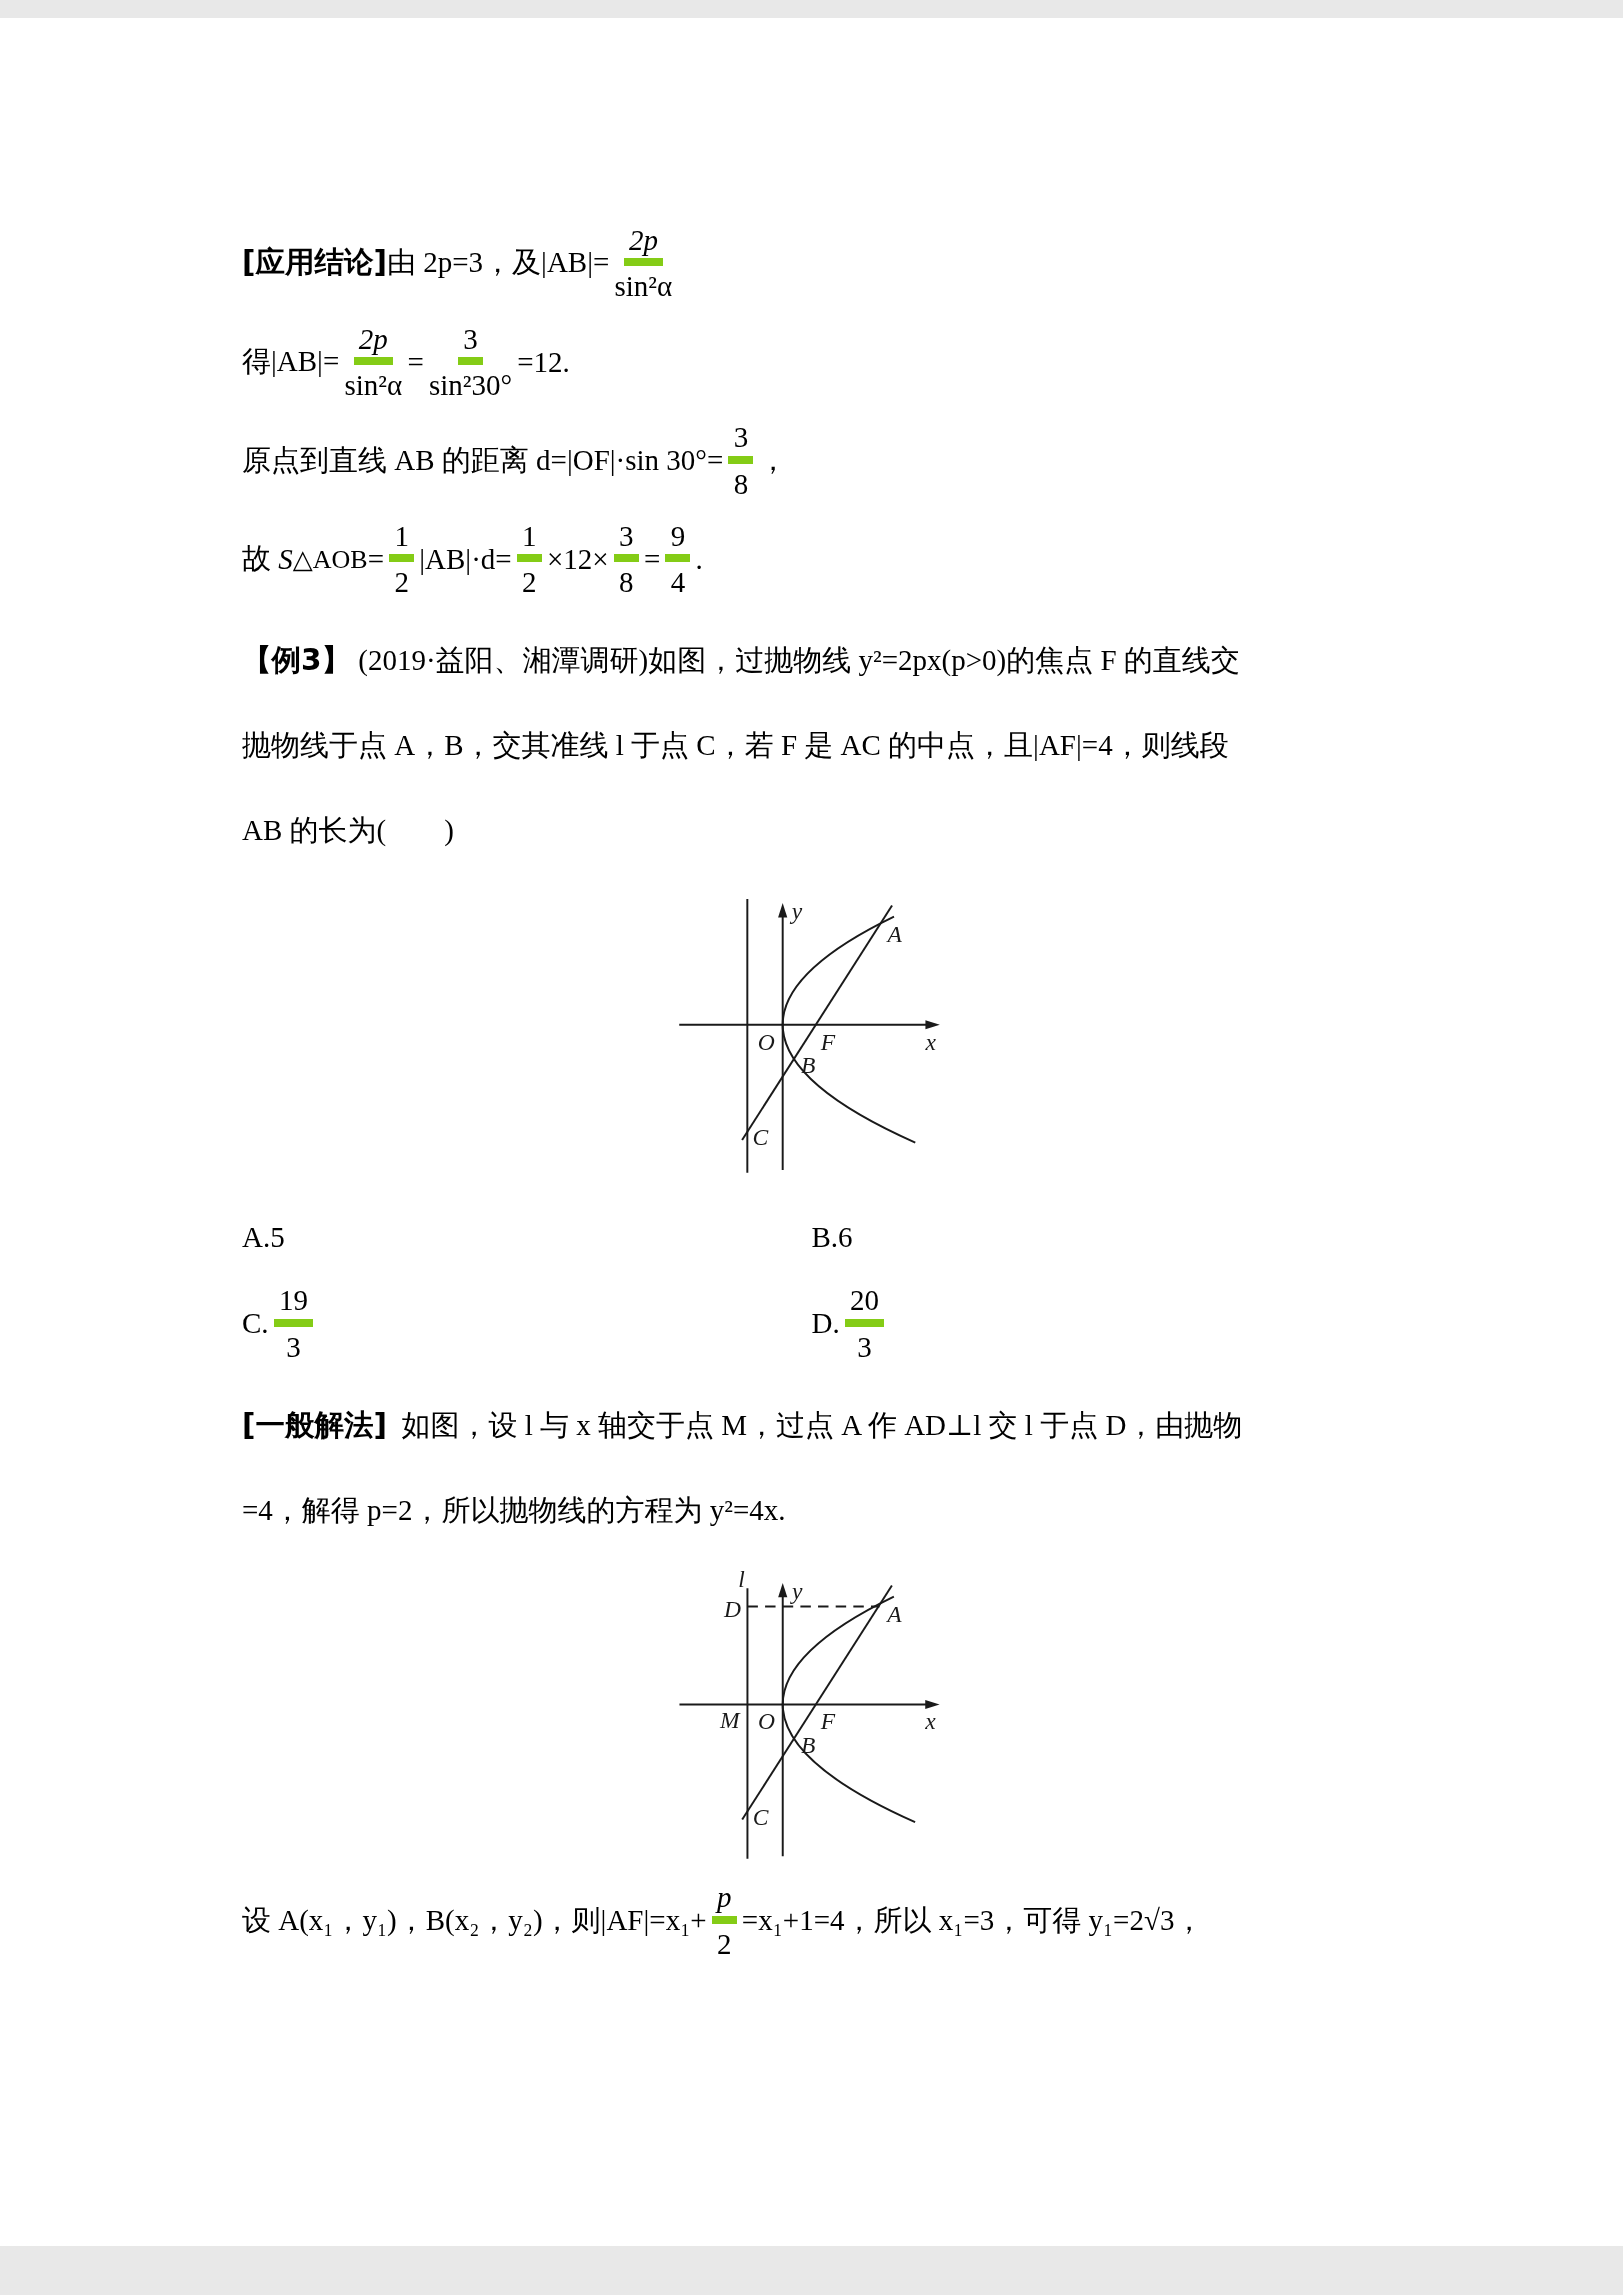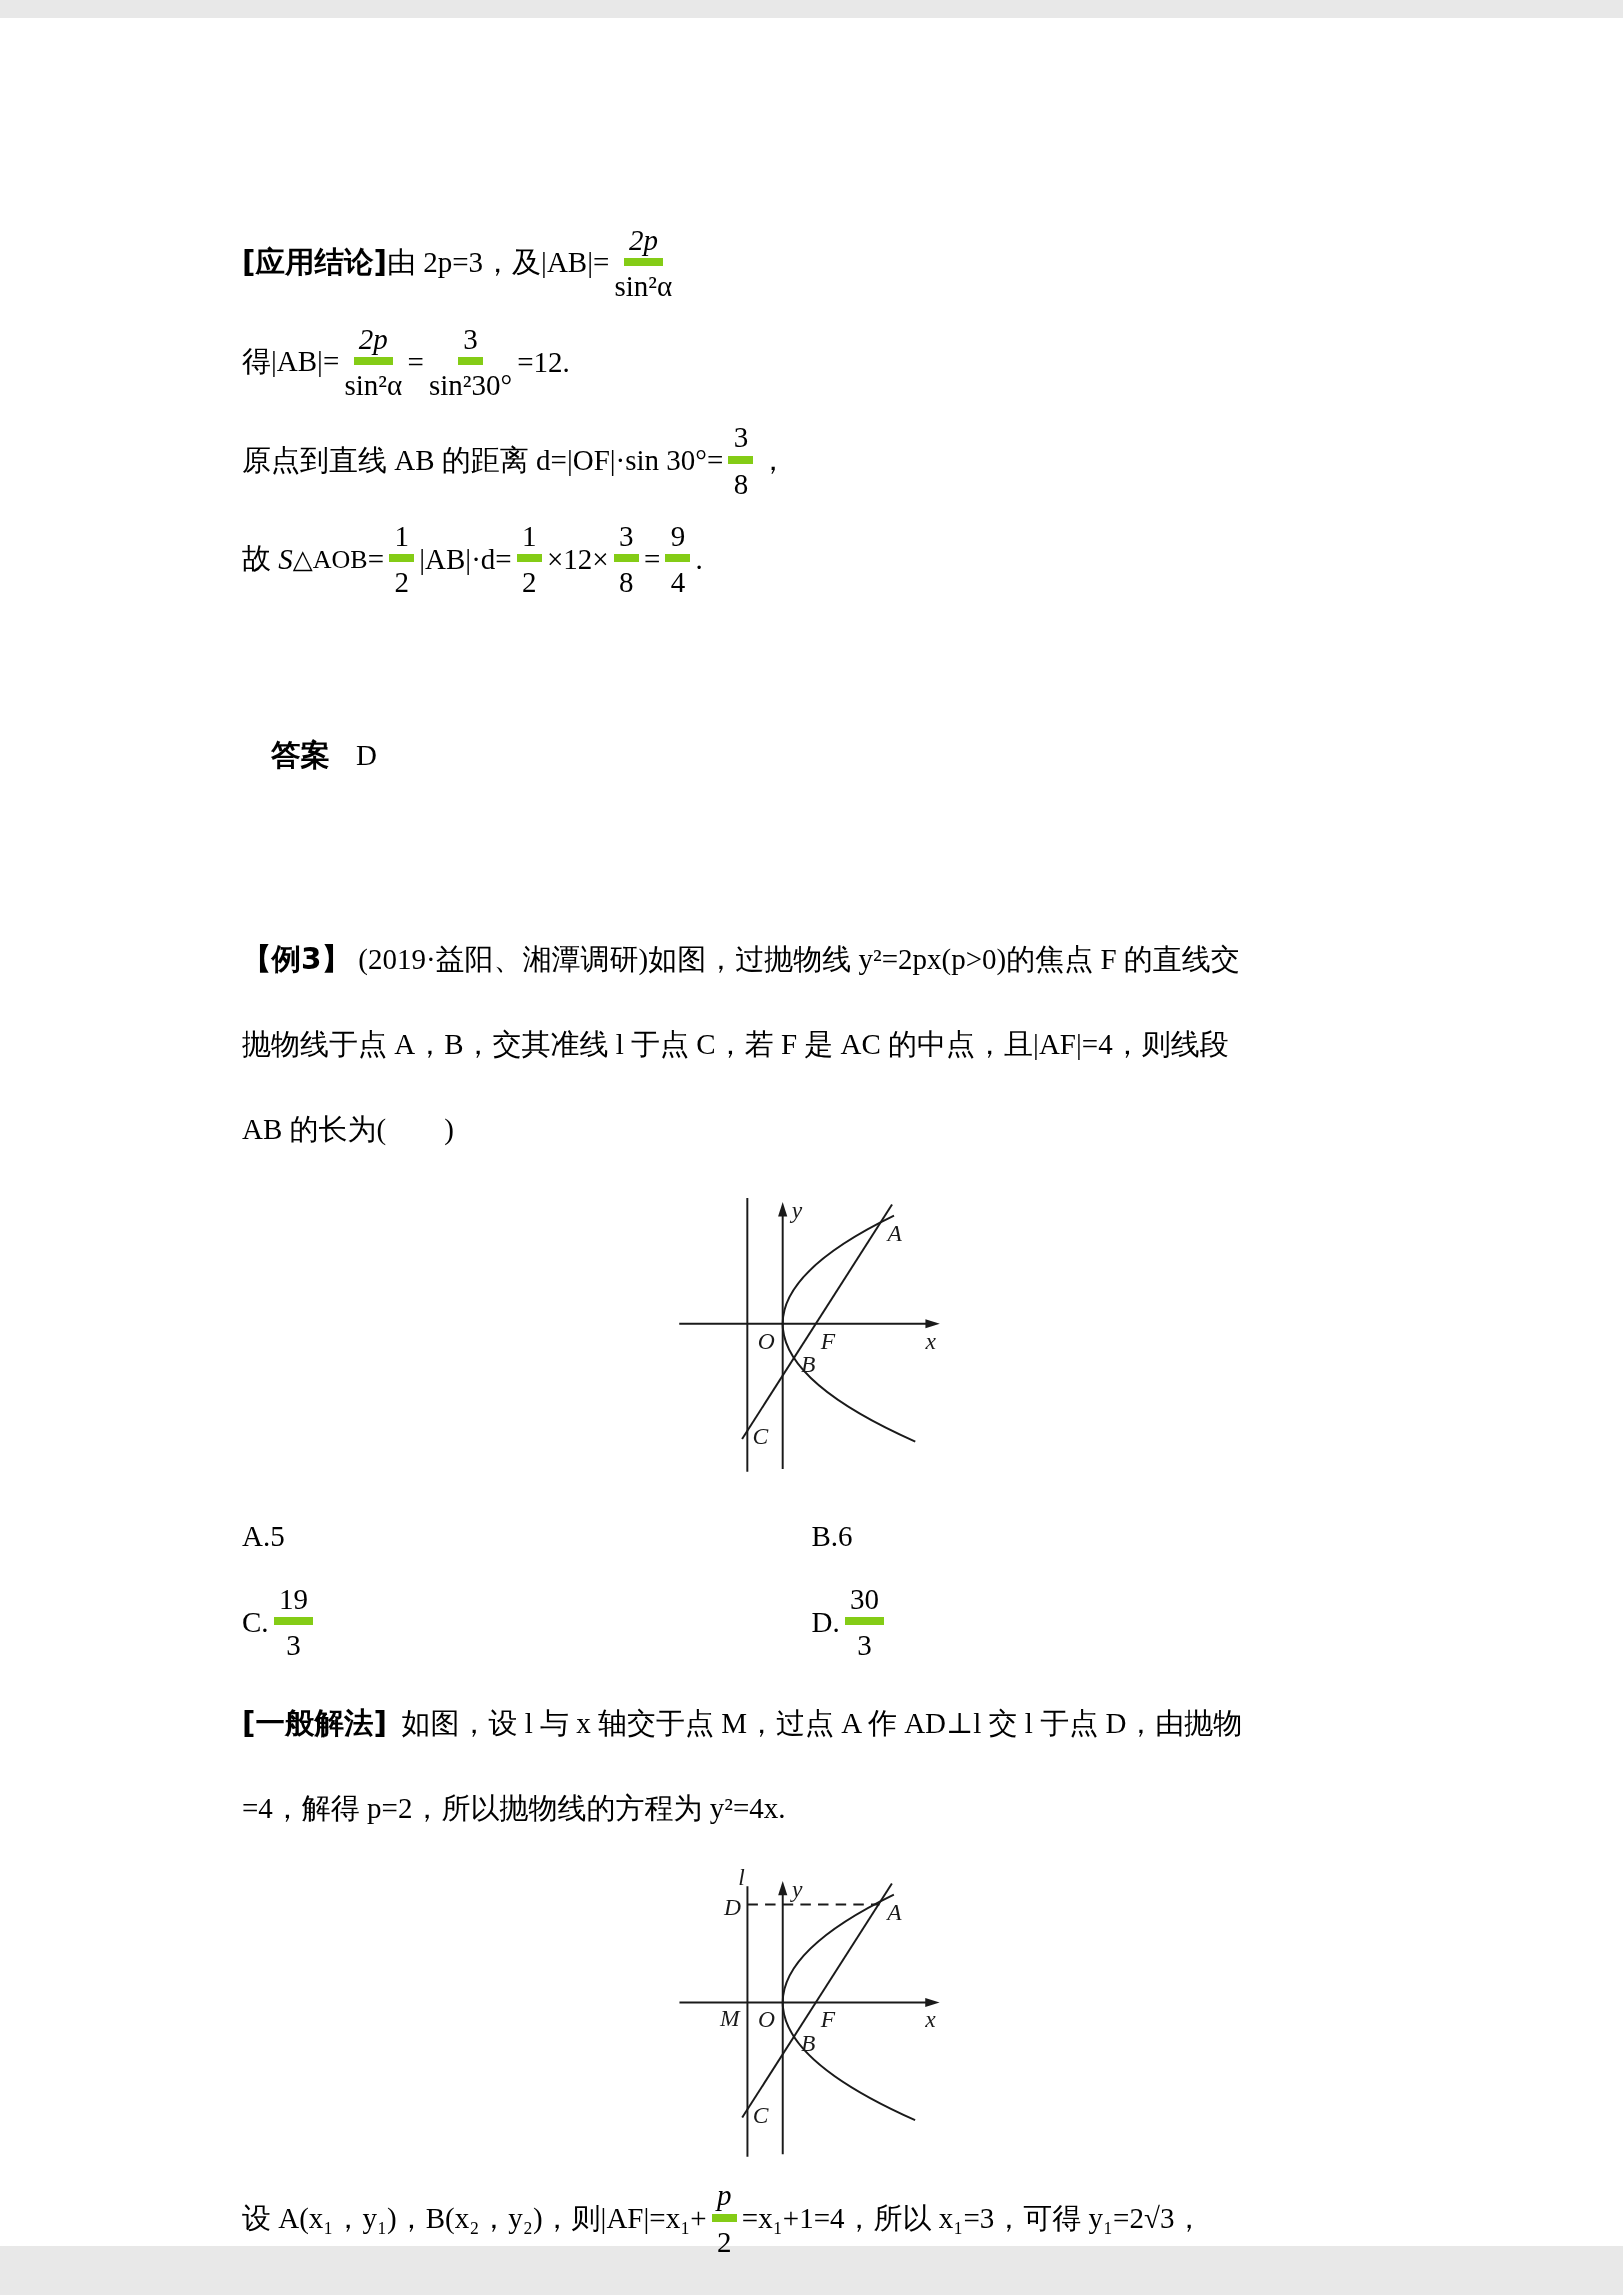--- a/index.html
+++ b/index.html
@@ -41,23 +41,20 @@
   </p>
 
   <p class="fline">
     <span>原点到直线 AB 的距离 d=|OF|·sin 30°=</span><span class="frac"><span class="num">3</span><span class="den">8</span></span><span>，</span>
   </p>
 
   <p class="fline">
     <span>故 </span><span class="it">S</span><sub class="ssub">△AOB</sub><span>=</span><span class="frac"><span class="num">1</span><span class="den">2</span></span><span>|AB|·d=</span><span class="frac"><span class="num">1</span><span class="den">2</span></span><span>×12×</span><span class="frac"><span class="num">3</span><span class="den">8</span></span><span>=</span><span class="frac"><span class="num">9</span><span class="den">4</span></span><span>.</span>
   </p>
 
-  <p class="tline answer-line">
-    <span class="blabel">答案</span><span class="ansgap"></span><span>D</span>
-  </p>
 
   <p class="tline"><span class="blabel">【例3】</span><span> (2019·益阳、湘潭调研)如图，过抛物线 y²=2px(p&gt;0)的焦点 F 的直线交</span></p>
   <p class="tline">抛物线于点 A，B，交其准线 l 于点 C，若 F 是 AC 的中点，且|AF|=4，则线段</p>
   <p class="tline">AB 的长为(　　)</p>
 
   <div class="figwrap">
     <svg width="275" height="296" viewBox="0 0 420 452" style="font-size:44px">
 
       <line class="stroke" x1="8" y1="218" x2="396" y2="218"></line>
       <polygon points="406,218 384,211 384,225" fill="#1a1a1a"></polygon>
@@ -80,21 +77,21 @@
       <text x="120" y="402">C</text>
     </svg>
   </div>
 
   <div class="optrow optrow1">
     <div class="optcell"><span>A.</span><span>5</span></div>
     <div class="optcell"><span>B.</span><span>6</span></div>
   </div>
   <div class="optrow optrow2">
     <div class="optcell"><span>C.</span><span class="frac"><span class="num">19</span><span class="den">3</span></span></div>
-    <div class="optcell"><span>D.</span><span class="frac"><span class="num">30</span><span class="den">3</span></span></div>
+    <div class="optcell"><span>D.</span><span class="frac"><span class="num">20</span><span class="den">3</span></span></div>
   </div>
 
   <p class="tline sol-gap"><span class="blabel">[一般解法]</span><span>  如图，设 l 与 x 轴交于点 M，过点 A 作 AD⊥l 交 l 于点 D，由抛物</span></p>
   <p class="tline">=4，解得 p=2，所以抛物线的方程为 y²=4x.</p>
 
   <div class="figwrap">
     <svg width="275" height="302" viewBox="0 0 420 462" style="font-size:44px">
 
       <line class="stroke" x1="8" y1="218" x2="396" y2="218"></line>
       <polygon points="406,218 384,211 384,225" fill="#1a1a1a"></polygon>

